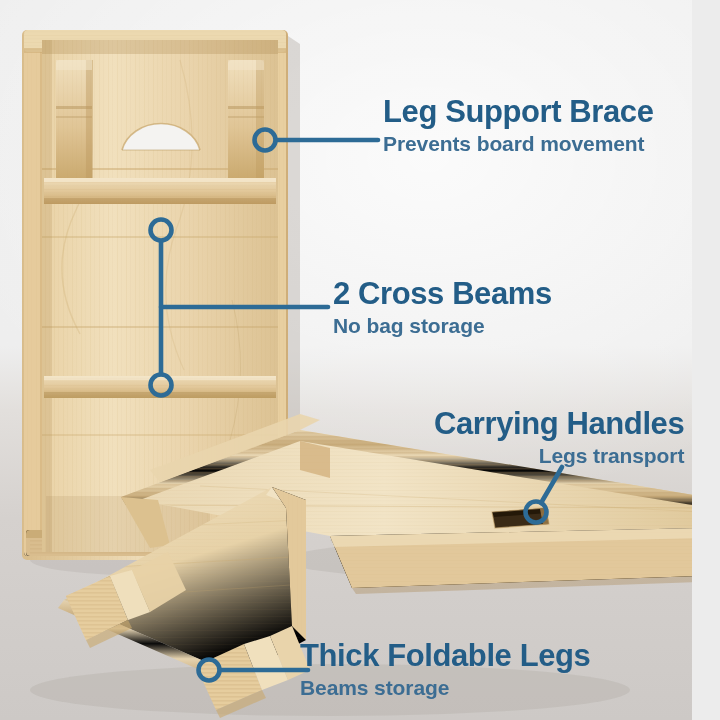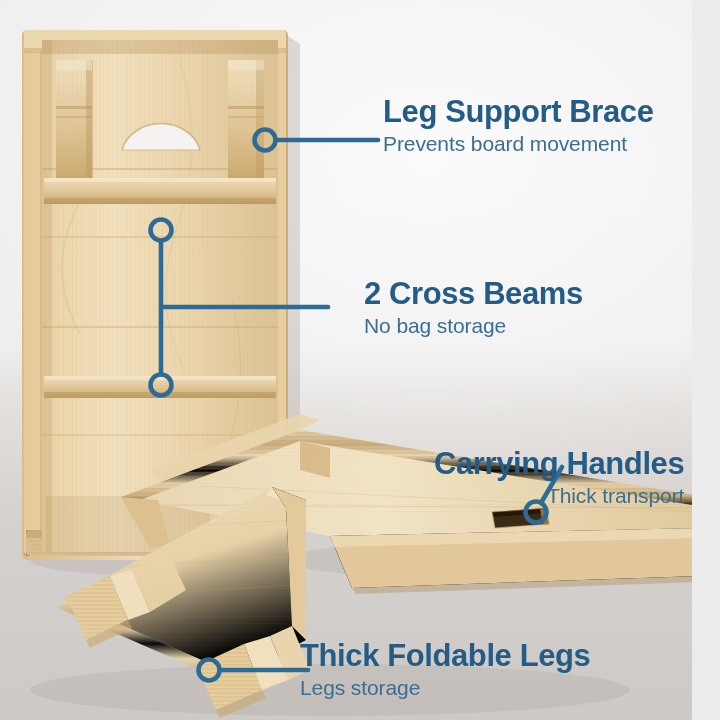--- a/index.html
+++ b/index.html
@@ -28,27 +28,27 @@
   }
   #photo { position:absolute; left:0; top:0; width:720px; height:720px; }
   #overlay { position:absolute; left:0; top:0; width:720px; height:720px; }
 
   .callout { position:absolute; }
   .c-title {
     font-size:31px; font-weight:bold; letter-spacing:-.4px;
     color:#235d87; line-height:1.06; white-space:nowrap;
   }
   .c-sub {
-    font-size:21px; font-weight:normal; letter-spacing:-.1px;
+    font-size:21px; font-weight:bold; letter-spacing:-.1px;
     color:#3c6d93; line-height:1.15; white-space:nowrap; margin-top:3px;
   }
-  .align-right { text-align:right;margin-top:40px; }
+  .align-right { text-align:right; }
 
   #co-brace   { left:383px; top:96px; }
-  #co-beams   { left:333px; top:278px;margin-left:31px; }
+  #co-beams   { left:333px; top:278px; }
   #co-handles { left:434px; top:408px; text-align:right; }
   #co-legs    { left:300px; top:640px; }
 </style>
 </head>
 <body>
 
 <div id="stage">
 
   <svg id="photo" viewBox="0 0 720 720" xmlns="http://www.w3.org/2000/svg">
     <defs>
@@ -348,21 +348,21 @@
     <div class="c-sub">Prevents board movement</div>
   </div>
 
   <div class="callout" id="co-beams">
     <div class="c-title">2 Cross Beams</div>
     <div class="c-sub">No bag storage</div>
   </div>
 
   <div class="callout align-right" id="co-handles">
     <div class="c-title">Carrying Handles</div>
-    <div class="c-sub">Thick transport</div>
+    <div class="c-sub">Legs transport</div>
   </div>
 
   <div class="callout" id="co-legs">
     <div class="c-title">Thick Foldable Legs</div>
-    <div class="c-sub">Legs storage</div>
+    <div class="c-sub">Beams storage</div>
   </div>
 
 </div>
 
 </body></html>

